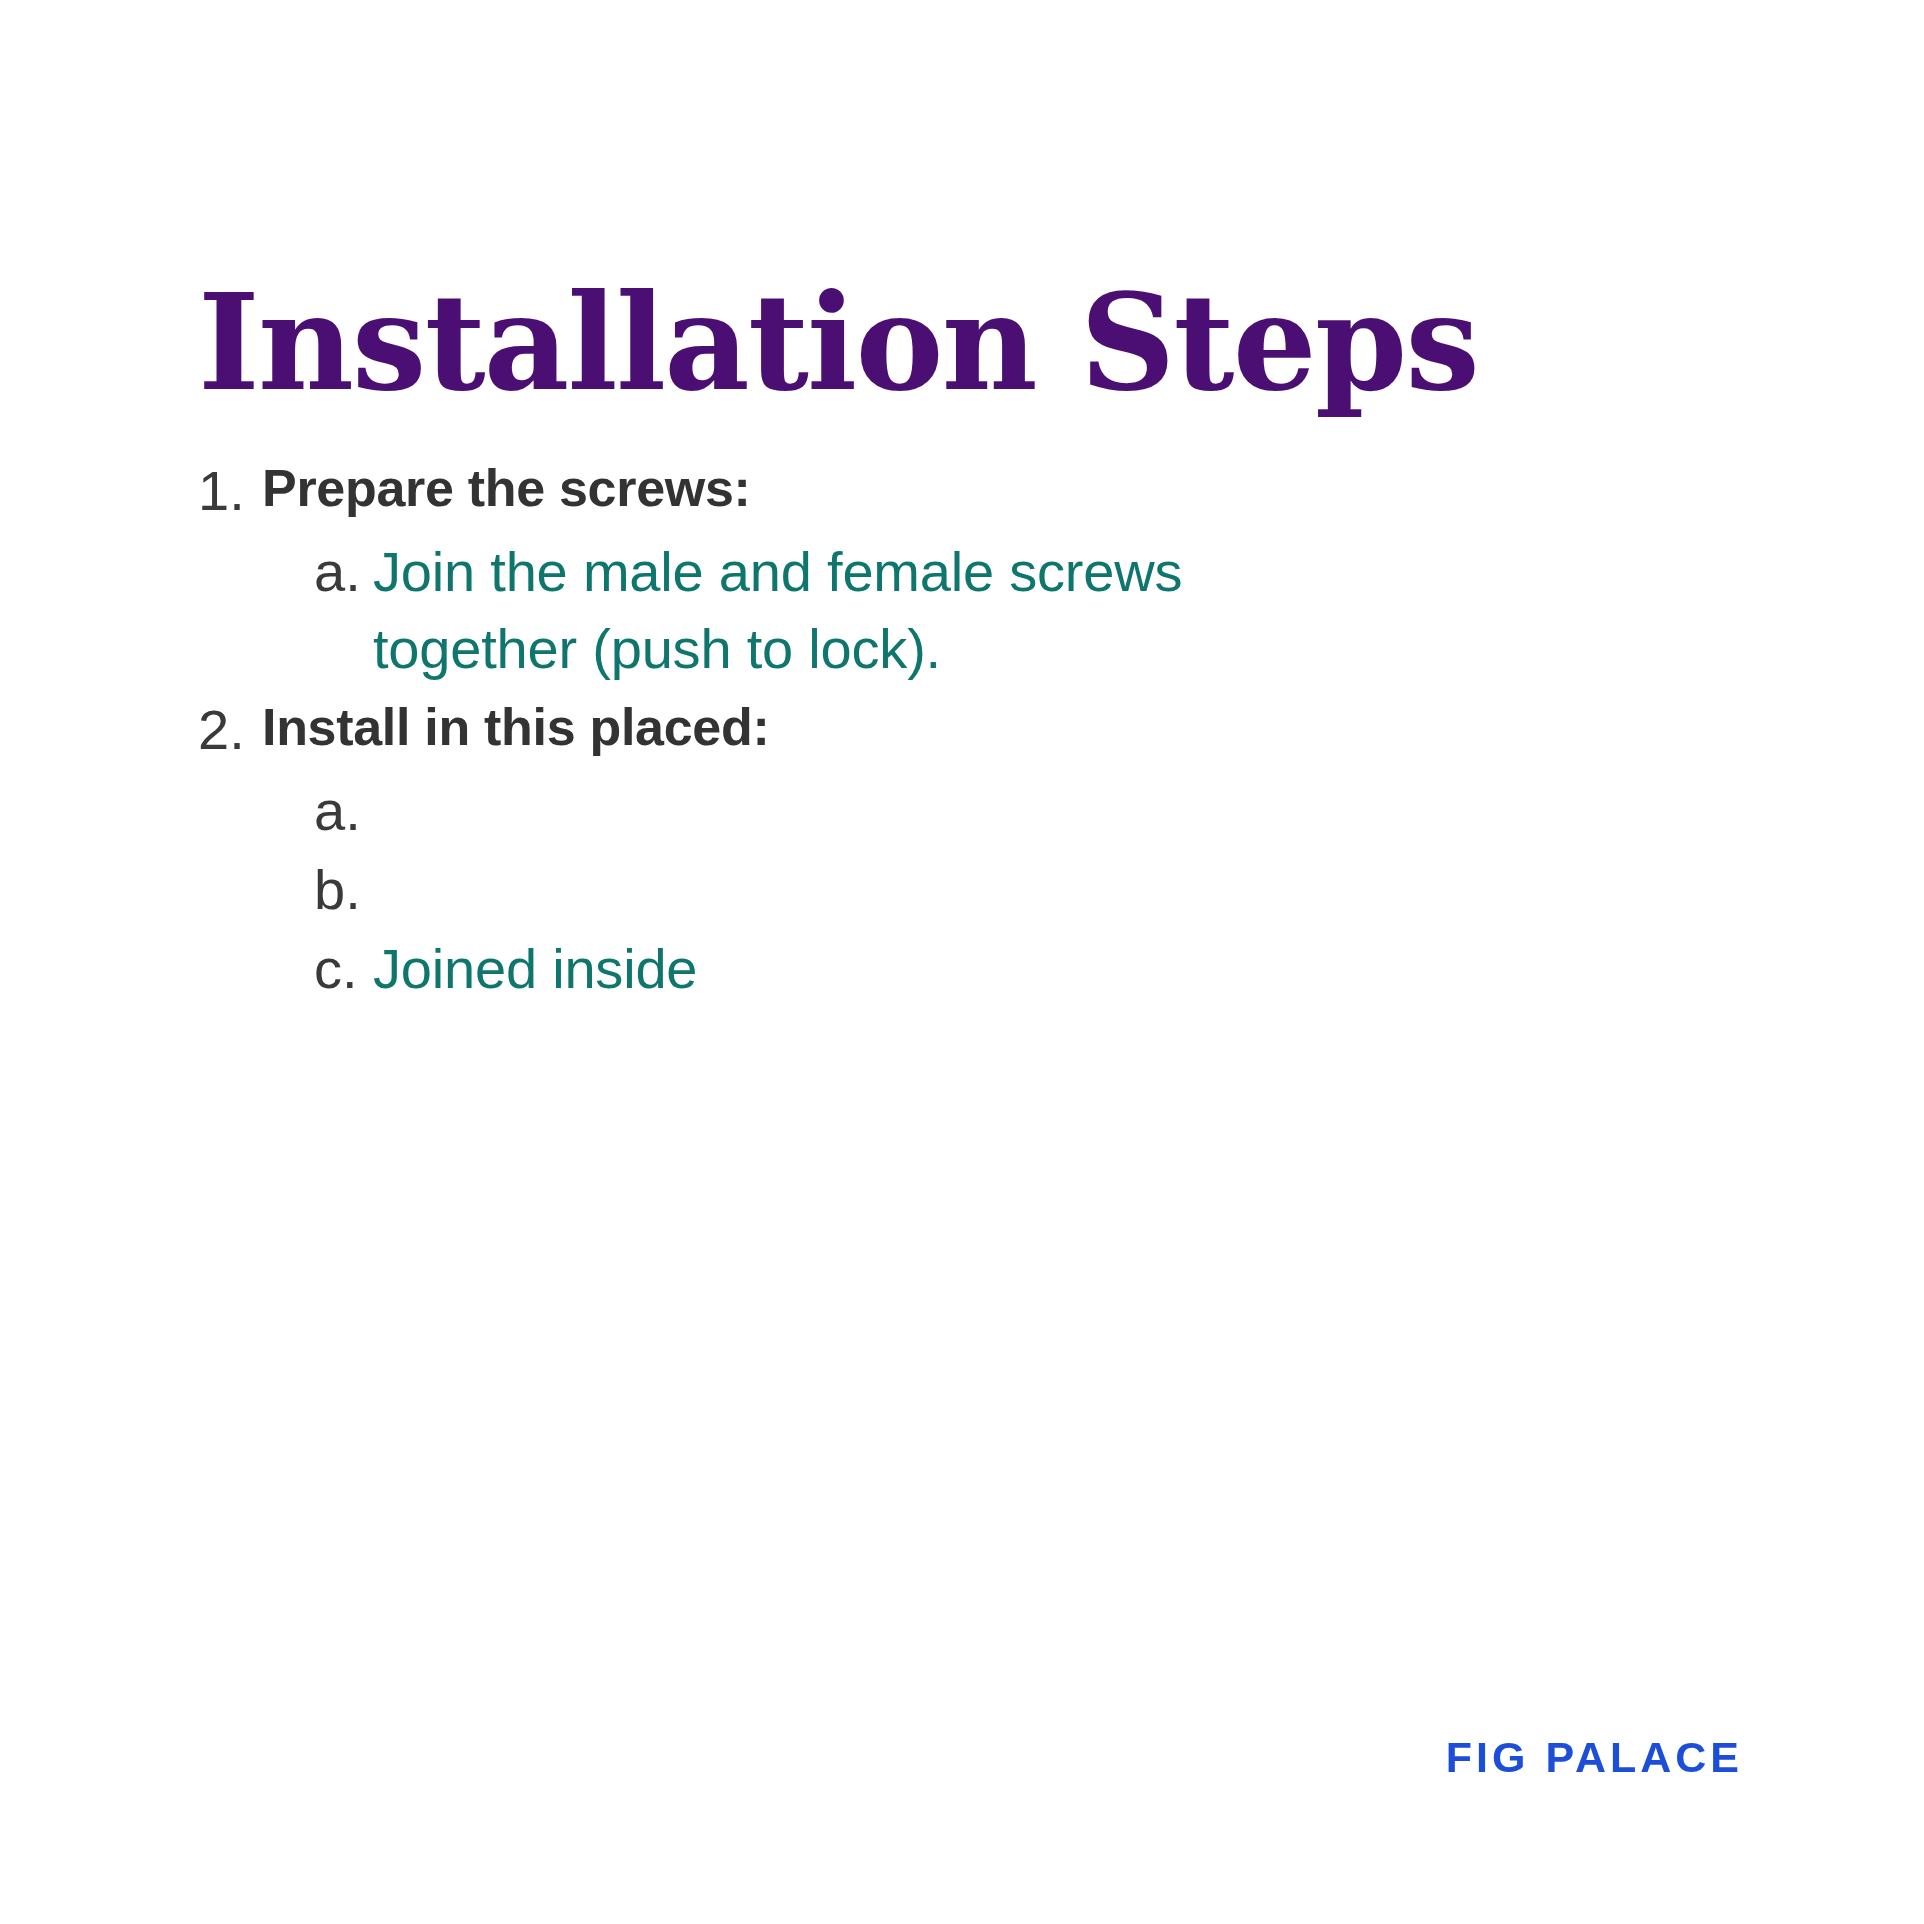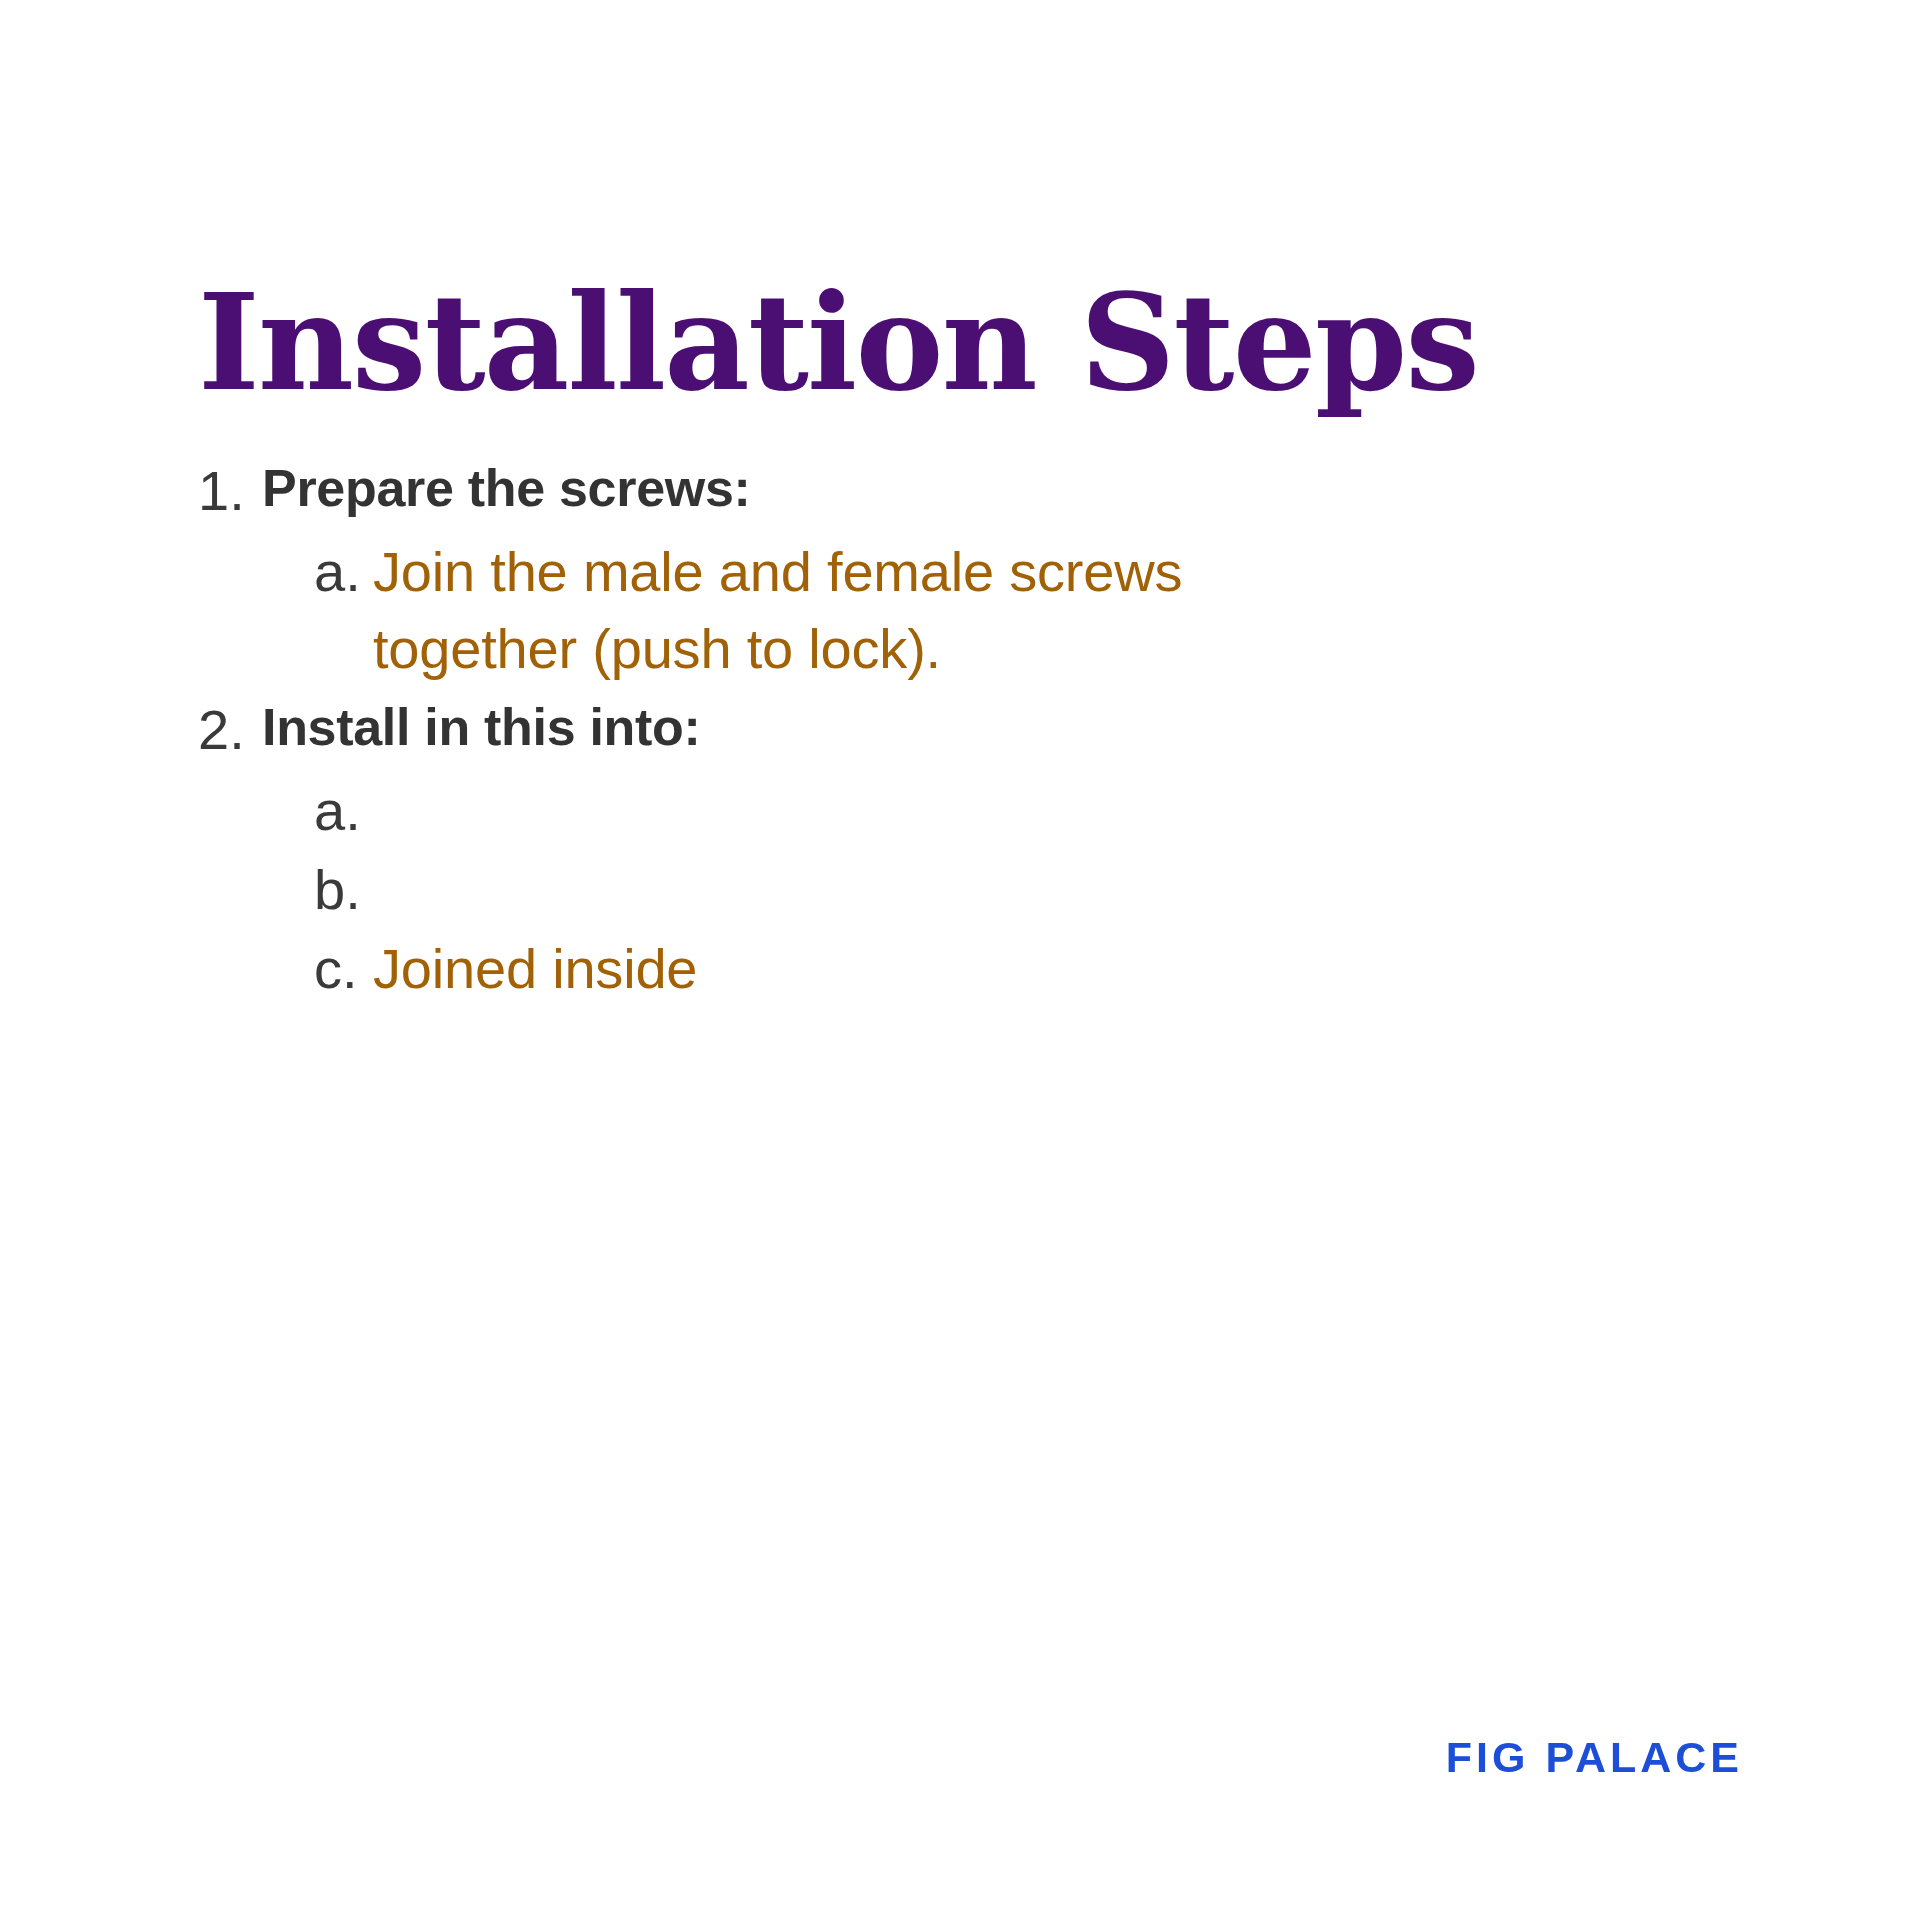--- a/index.html
+++ b/index.html
@@ -86,21 +86,21 @@
     line-height: 1.38;
     font-weight: 400;
     color: #3a3a3a;
   }
   .lvl2-text {
     flex: 1 1 auto;
     max-width: 971px;
     font-size: 56px;
     line-height: 1.38;
     font-weight: 400;
-    color: #a16207;
+    color: #0f766e;
     letter-spacing: -0.2px;
   }
 
   
   .callout {
     position: absolute;
     left: 196px;
     top: 1341px;
     width: 1542px;
     font-size: 56px;
@@ -143,21 +143,21 @@
 
     <div class="lvl2-list">
       <div class="lvl2-item">
         <span class="lvl2-marker">a.</span>
         <span class="lvl2-text">Join the male and female screws together (push to lock).</span>
       </div>
     </div>
 
     <div class="lvl1-item">
       <span class="lvl1-marker">2.</span>
-      <span class="lvl1-label">Install in this into:</span>
+      <span class="lvl1-label">Install in this placed:</span>
     </div>
 
     <div class="lvl2-list">
       <div class="lvl2-item">
         <span class="lvl2-marker">a.</span>
       </div>
       <div class="lvl2-item">
         <span class="lvl2-marker">b.</span>
       </div>
       <div class="lvl2-item">

